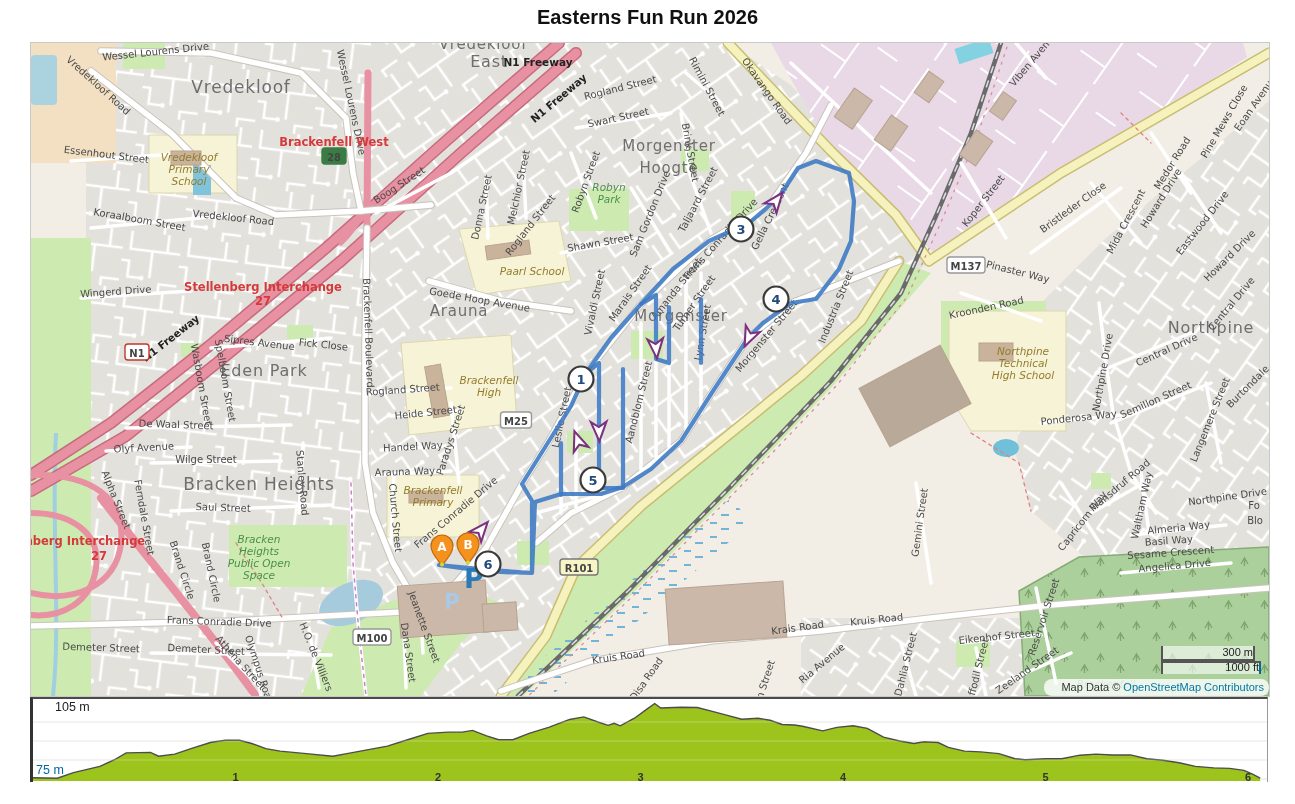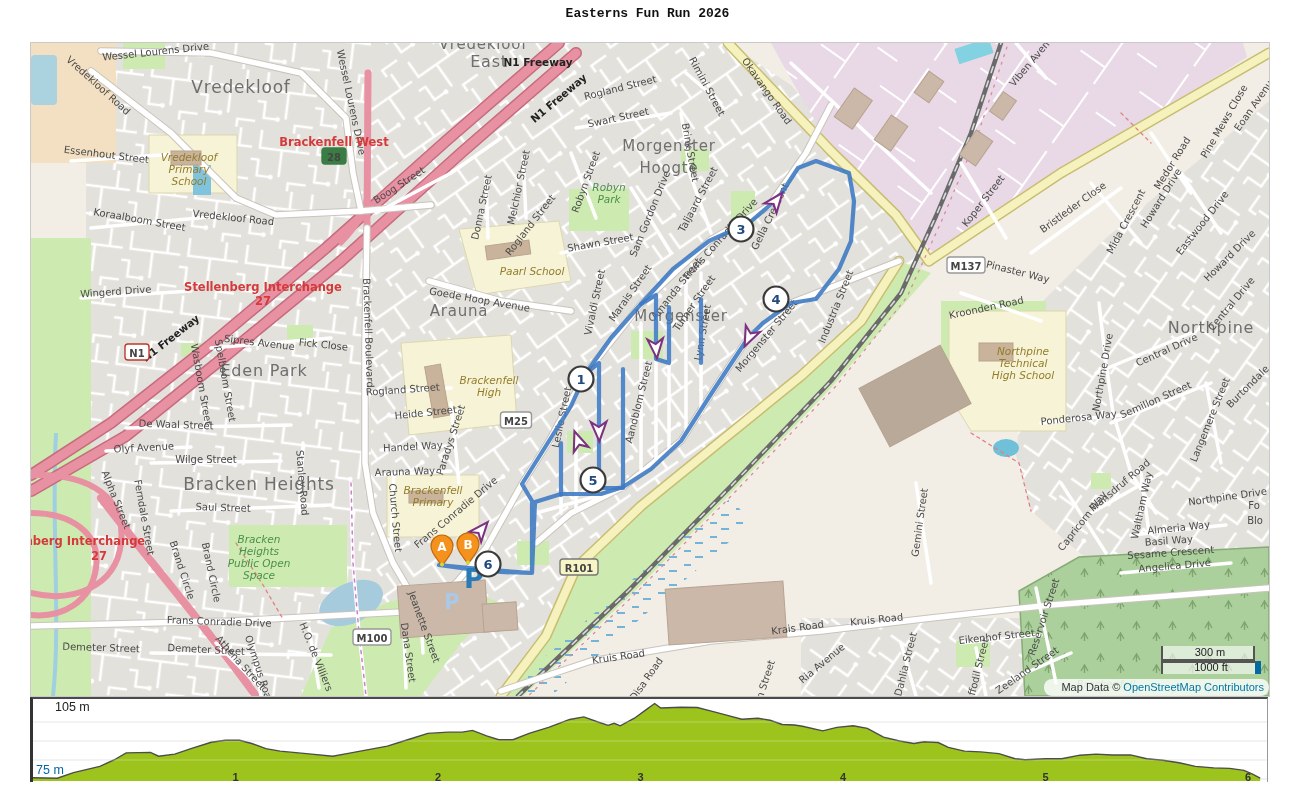--- a/index.html
+++ b/index.html
@@ -1,41 +1,41 @@
 <!DOCTYPE html>
 <html><head>
 <meta charset="utf-8">
 <style>
   html,body{margin:0;padding:0;background:#fff;}
   .page{position:relative;width:1295px;height:804px;background:#fff;overflow:hidden;
         font-family:"Liberation Sans",sans-serif;}
   .title{position:absolute;top:6px;left:0;width:100%;text-align:center;margin:0;
-         font-size:13px;font-weight:bold;color:#111;font-family:Liberation Mono, monospace;}
+         font-size:20px;font-weight:bold;color:#111;font-family:Liberation Sans, sans-serif;}
   .map{position:absolute;left:30px;top:42px;width:1238px;height:653px;overflow:hidden;
        background:#f2eee6;border:1px solid #c9c9c9;box-sizing:content-box;}
   .map svg{display:block}
   
   text{user-select:none}
   .ls{font:10px "DejaVu Sans",sans-serif;fill:#4a4a4a;text-anchor:middle}
   .lp{font-family:"DejaVu Sans",sans-serif;fill:#6f6f6f;letter-spacing:.8px;text-anchor:middle}
   .li{font:italic 10.5px "DejaVu Sans",sans-serif;text-anchor:middle}
   .li.school{fill:#937c2a}
   .li.park{fill:#4a8f4a}
   .lr{font:bold 11.5px "DejaVu Sans",sans-serif;fill:#d43a3a;text-anchor:middle}
   .lf{font:600 10.5px "DejaVu Sans",sans-serif;fill:#222;text-anchor:middle}
   .shield-text{font:bold 10px "DejaVu Sans",sans-serif;fill:#444;text-anchor:middle}
   .wp-text{font:bold 13px "DejaVu Sans",sans-serif;fill:#234a7d;text-anchor:middle}
   .pin-text{font:bold 12px "DejaVu Sans",sans-serif;fill:#fff;text-anchor:middle}
   .p-big{font:bold 27px "DejaVu Sans",sans-serif;fill:#2a7ab5;text-anchor:middle}
   .p-small{font:bold 21px "DejaVu Sans",sans-serif;fill:#a9c9e6;text-anchor:middle}
   
   .scalebox{position:absolute;right:8px;bottom:22px;font:11px "Liberation Sans",sans-serif;color:#222;}
   .scale-line{background:rgba(255,255,255,.6);border:2px solid #555;border-top:none;
-              padding:0 0 1px 4px;text-align:center;white-space:nowrap;line-height:1.1;box-sizing:border-box;}
-  .scale-line.ft{border-top:none;border-bottom:none;border-left:2px solid #555;border-right:6px solid #0369a1;
+              padding:0 0 1px 4px;text-align:right;white-space:nowrap;line-height:1.1;box-sizing:border-box;}
+  .scale-line.ft{border-top:none;border-bottom:none;border-left:2px solid #555;border-right:2px solid #0369a1;
                  position:relative}
   .scale-line.ft:after{content:"";position:absolute;left:-2px;right:-2px;top:0;border-top:2px solid #555}
   .attr{position:absolute;right:0;bottom:0;background:rgba(255,255,255,.8);
         font:11px "Liberation Sans",sans-serif;color:#333;padding:2px 5px 3px 17px;border-radius:8px;}
   .attr a{color:#0078a8;text-decoration:none;cursor:pointer}
   
   .chart{position:absolute;left:30px;top:697px;width:1238px;height:85px;background:#fff;
          border-top:2px solid #4a4a4a;border-left:3px solid #333;border-right:1px solid #999;box-sizing:border-box;}
   .chart .ymax{position:absolute;left:22px;top:1px;font:12.5px "Liberation Sans",sans-serif;color:#222}
   .chart .ymin{position:absolute;left:3px;top:64px;font:12.5px "Liberation Sans",sans-serif;color:#0369a1}

